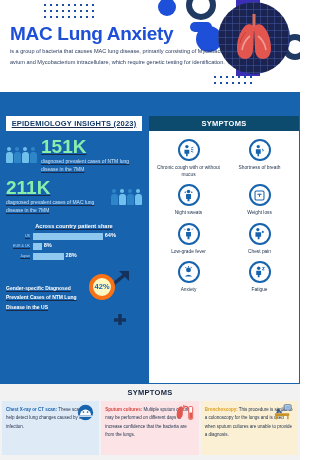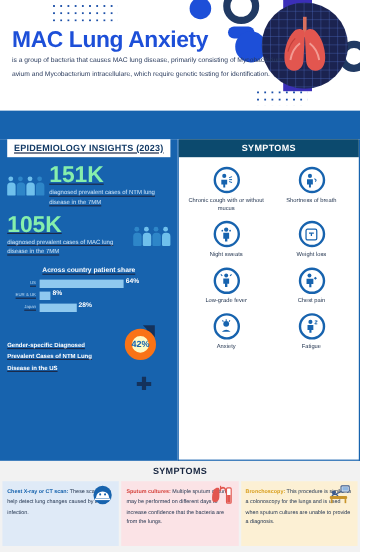--- a/index.html
+++ b/index.html
@@ -108,22 +108,22 @@
   .bar-track { flex:1; position:relative; height:7px; }
   .bar-fill { height:7px; background:#8fc9ef; }
   .bar-val { position:absolute; top:-0.5px; font-size:5.6px; font-weight:bold; color:#ffffff; }
 
   
   .gender-box { display:flex; align-items:center; margin:10px 6px 0 6px; gap:2px; }
   .gender-text { font-size:5px; color:#ffffff; line-height:1.85; font-weight:600; width:84px; }
   .gender-gfx { position:relative; width:62px; height:56px; }
   .g-circle {
     position:absolute; border-radius:50%; background:#fef9c3;
-    border:6px solid #f97316; display:flex; align-items:center; justify-content:center;
-    font-size:7.5px; font-weight:bold; color:#1763ae;margin-left:15px;
+    border:4px solid #f97316; display:flex; align-items:center; justify-content:center;
+    font-size:7.5px; font-weight:bold; color:#1763ae;
   }
   .g-male { width:26px; height:26px; top:4px; left:4px; }
   .g-female { width:26px; height:26px; top:18px; left:22px; }
 
   
   .sym-panel { flex:1; background:#ffffff; border:1px solid #1763ae; border-top:none; min-height:268px; }
   .sym-head {
     background:#0c4a6e; color:#ffffff; font-size:7.5px; font-weight:bold;
     text-align:center; padding:3px 0; letter-spacing:0.3px;
   }
@@ -199,21 +199,21 @@
         <div class="person dark"></div>
       </div>
       <div class="stat-text">
         <div class="num">151K</div>
         <div class="desc">diagnosed prevalent cases of NTM lung disease in the 7MM</div>
       </div>
     </div>
 
     <div class="stat-row reverse">
       <div class="stat-text">
-        <div class="num">105K</div>
+        <div class="num">211K</div>
         <div class="desc">diagnosed prevalent cases of MAC lung disease in the 7MM</div>
       </div>
       <div class="people">
         <div class="person dark"></div>
         <div class="person"></div>
         <div class="person dark"></div>
         <div class="person"></div>
       </div>
     </div>
 

